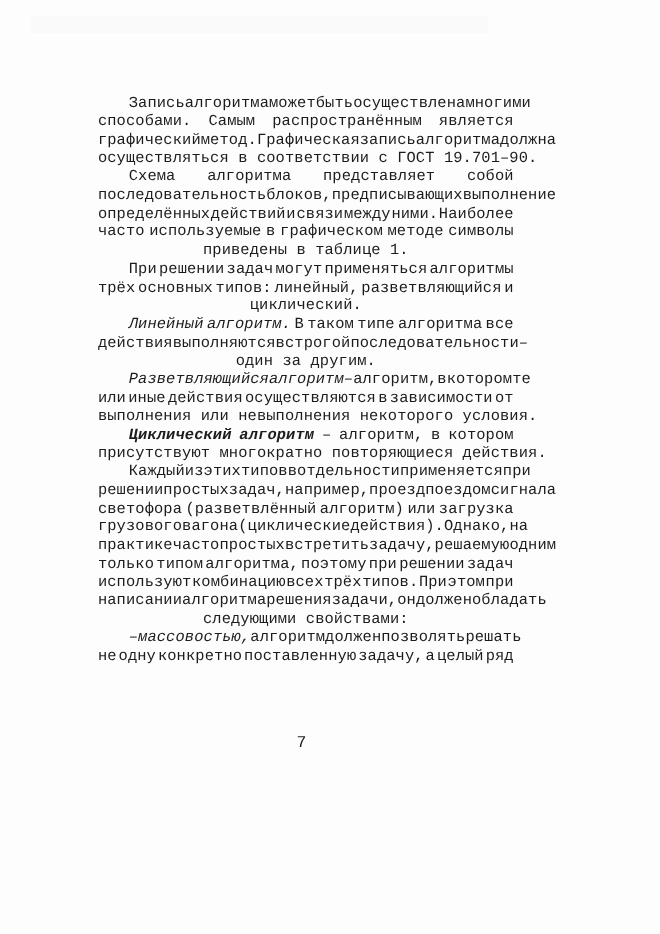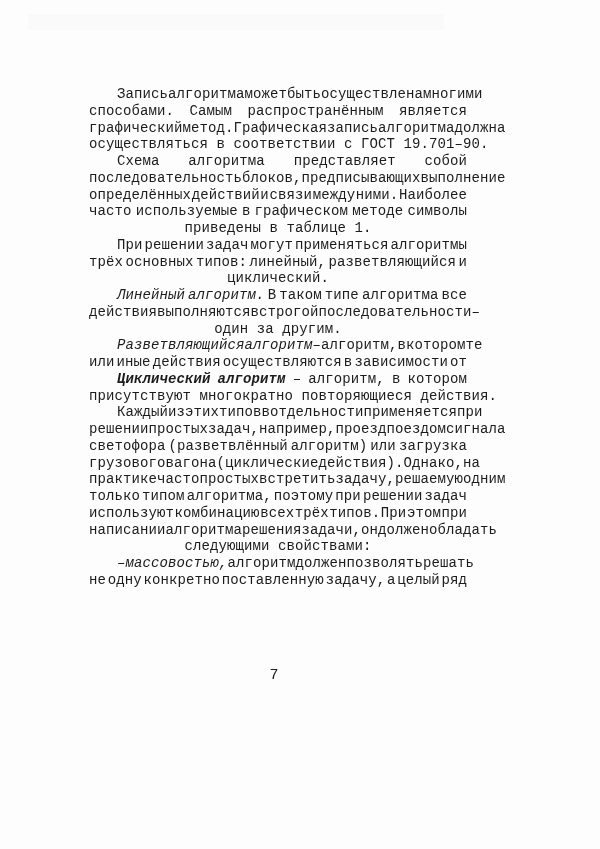--- a/index.html
+++ b/index.html
@@ -172,20 +172,21 @@
       </div>
       <div class="line flex">
         <span>или</span>
         <span>иные</span>
         <span>действия</span>
         <span>осуществляются</span>
         <span>в</span>
         <span>зависимости</span>
         <span>от</span>
       </div>
+      <div class="line plain"><span>выполнения или невыполнения некоторого условия.</span></div>
       <div class="line flex indent">
         <span class="bold-italic">Циклический</span>
         <span class="bold-italic">алгоритм</span>
         <span>–</span>
         <span>алгоритм,</span>
         <span>в</span>
         <span>котором</span>
       </div>
       <div class="line plain"><span>присутствуют многократно повторяющиеся действия.</span></div>
       <div class="line flex indent">

